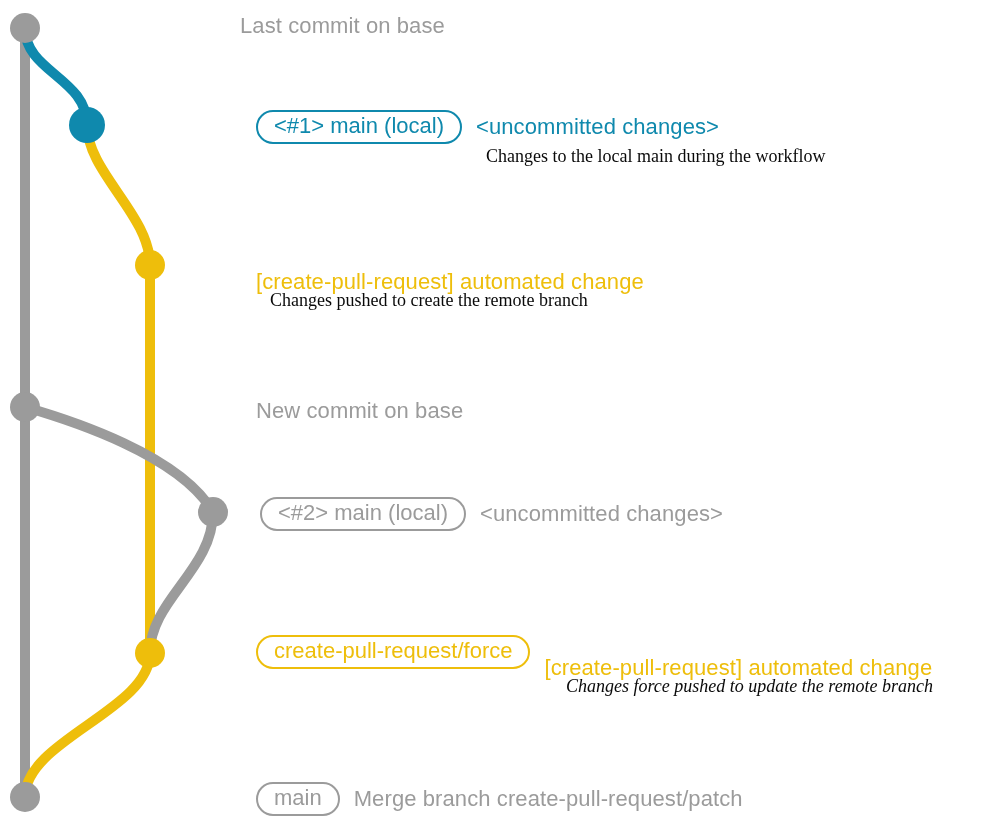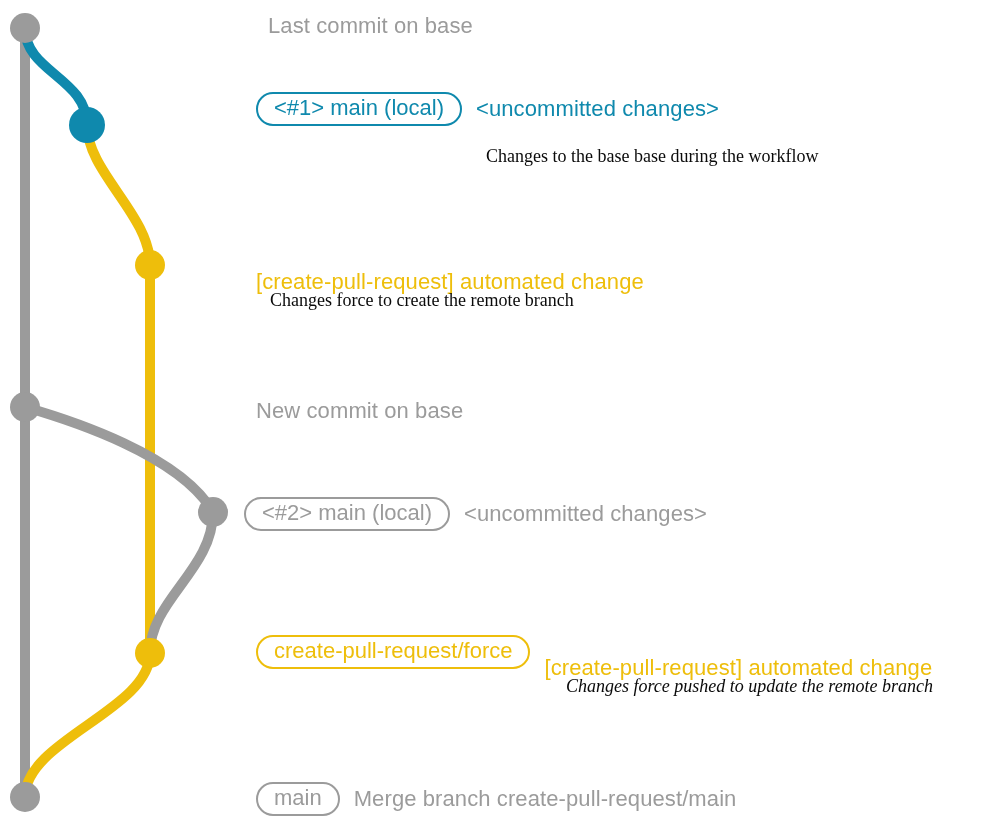--- a/index.html
+++ b/index.html
@@ -86,43 +86,43 @@
       <circle cx="25" cy="28" r="15" fill="#9b9b9b"></circle>
       <circle cx="87" cy="125" r="18" fill="#0f89ad"></circle>
       <circle cx="150" cy="265" r="15" fill="#eebe0b"></circle>
       <circle cx="25" cy="407" r="15" fill="#9b9b9b"></circle>
       <circle cx="213" cy="512" r="15" fill="#9b9b9b"></circle>
       <circle cx="150" cy="653" r="15" fill="#eebe0b"></circle>
       <circle cx="25" cy="797" r="15" fill="#9b9b9b"></circle>
     </g>
   </svg>
 
-  <div class="row" style="left:268px;top:12px;height:28px;">
+  <div class="row" style="left:240px;top:12px;height:28px;">
     <span class="heading gray">Last commit on base</span>
   </div>
 
-  <div class="row" style="left:256px;top:92px;height:34px;">
+  <div class="row" style="left:256px;top:110px;height:34px;">
     <span class="pill blue">
       <span class="pill-text">&lt;#1&gt; main (local)</span>
     </span>
     <span class="pill-gap"></span>
     <span class="heading blue">&lt;uncommitted changes&gt;</span>
   </div>
-  <div class="desc" style="left:486px;top:147px;">Changes to the base base during the workflow</div>
+  <div class="desc" style="left:486px;top:147px;">Changes to the local main during the workflow</div>
 
   <div class="row" style="left:256px;top:252px;height:28px;">
     <span class="heading yellow">[create-pull-request] automated change</span>
   </div>
-  <div class="desc" style="left:270px;top:291px;">Changes force to create the remote branch</div>
+  <div class="desc" style="left:270px;top:291px;">Changes pushed to create the remote branch</div>
 
   <div class="row" style="left:256px;top:397px;height:28px;">
     <span class="heading gray">New commit on base</span>
   </div>
 
-  <div class="row" style="left:244px;top:497px;height:34px;">
+  <div class="row" style="left:260px;top:497px;height:34px;">
     <span class="pill gray">
       <span class="pill-text">&lt;#2&gt; main (local)</span>
     </span>
     <span class="pill-gap"></span>
     <span class="heading gray">&lt;uncommitted changes&gt;</span>
   </div>
 
   <div class="row" style="left:256px;top:635px;height:34px;">
     <span class="pill yellow">
       <span class="pill-text">create-pull-request/force</span>
@@ -130,16 +130,16 @@
     <span class="pill-gap"></span>
     <span class="heading yellow">[create-pull-request] automated change</span>
   </div>
   <div class="desc" style="left:566px;top:677px;font-style:italic;">Changes force pushed to update the remote branch</div>
 
   <div class="row" style="left:256px;top:782px;height:34px;">
     <span class="pill gray">
       <span class="pill-text">main</span>
     </span>
     <span class="pill-gap"></span>
-    <span class="heading gray">Merge branch create-pull-request/main</span>
+    <span class="heading gray">Merge branch create-pull-request/patch</span>
   </div>
 
 </div>
 
 </body></html>

